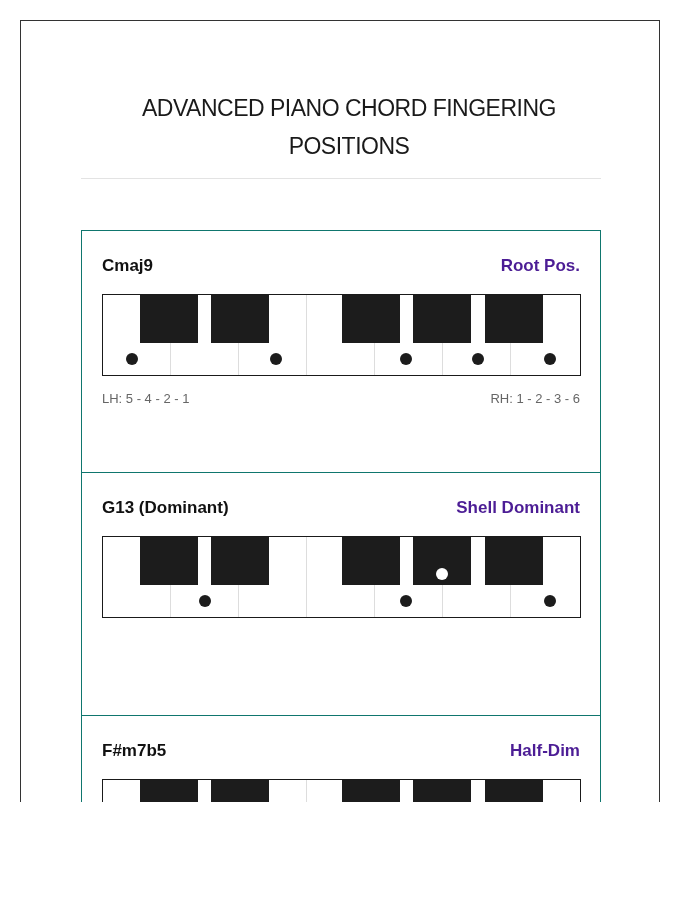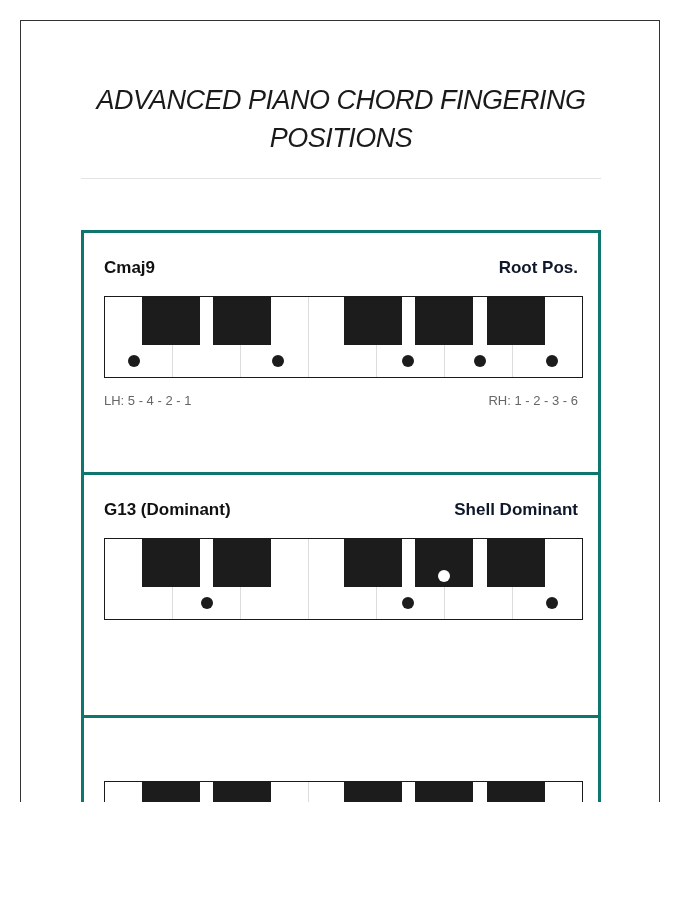--- a/index.html
+++ b/index.html
@@ -27,45 +27,44 @@
       border: 1px solid #333333;
       box-sizing: border-box;
       background: #ffffff;
       font-family: "Liberation Sans", sans-serif;
     }
     .title {
       position: absolute;
       left: 60px;
       width: 520px;
       top: 60px;
-      margin: 0;
+      margin: 8px;
       text-align: center;
       font-family: "Liberation Sans", sans-serif;
       font-weight: normal;
-      font-size: 27px;
+      font-size: 23px;
       line-height: 38px;
       letter-spacing: -0.5px;
       color: #1a1a1a;
       text-transform: uppercase;
-      font-style: italic;
     }
     .divider {
       position: absolute;
       left: 60px;
       top: 157px;
       width: 520px;
       height: 1px;
       background: #e3e3e3;
     }
     .card {
       position: absolute;
       left: 60px;
       width: 520px;
       height: 251px;
-      border: 3px solid #0f766e;
+      border: 1px solid #0f766e;
       box-sizing: border-box;
       background: #ffffff;
     }
     .card-head {
       position: absolute;
       left: 20px;
       right: 20px;
       top: 25px;
       height: 20px;
       display: flex;
@@ -75,21 +74,21 @@
     .chord-name {
       font-family: "Liberation Sans", sans-serif;
       font-weight: bold;
       font-size: 17px;
       color: #111111;
     }
     .voicing {
       font-family: "Liberation Sans", sans-serif;
       font-weight: bold;
       font-size: 17px;
-      color: #0f172a;
+      color: #4c1d95;
     }
     .keyboard {
       position: absolute;
       left: 20px;
       top: 63px;
       width: 479px;
       height: 82px;
       border: 1.5px solid #1a1a1a;
       box-sizing: border-box;
       background: #ffffff;
@@ -190,20 +189,24 @@
           <div class="black-key" style="left: 310px;"></div>
           <div class="black-key" style="left: 382px;"></div>
           <div class="dot" style="left: 102px; top: 64px;"></div>
           <div class="dot" style="left: 303px; top: 64px;"></div>
           <div class="dot on-black" style="left: 339px; top: 37px;"></div>
           <div class="dot" style="left: 447px; top: 64px;"></div>
         </div>
     </div>
 
     <div class="card" style="top: 694px;">
+      <div class="card-head">
+        <span class="chord-name">F#m7b5</span>
+        <span class="voicing">Half-Dim</span>
+      </div>
       <div class="keyboard">
           <div class="white-key" style="left: 0px;"></div>
           <div class="white-key" style="left: 68px;"></div>
           <div class="white-key" style="left: 136px;"></div>
           <div class="white-key" style="left: 204px;"></div>
           <div class="white-key" style="left: 272px;"></div>
           <div class="white-key" style="left: 340px;"></div>
           <div class="white-key last" style="left: 408px;"></div>
           <div class="black-key" style="left: 37px;"></div>
           <div class="black-key" style="left: 108px;"></div>

